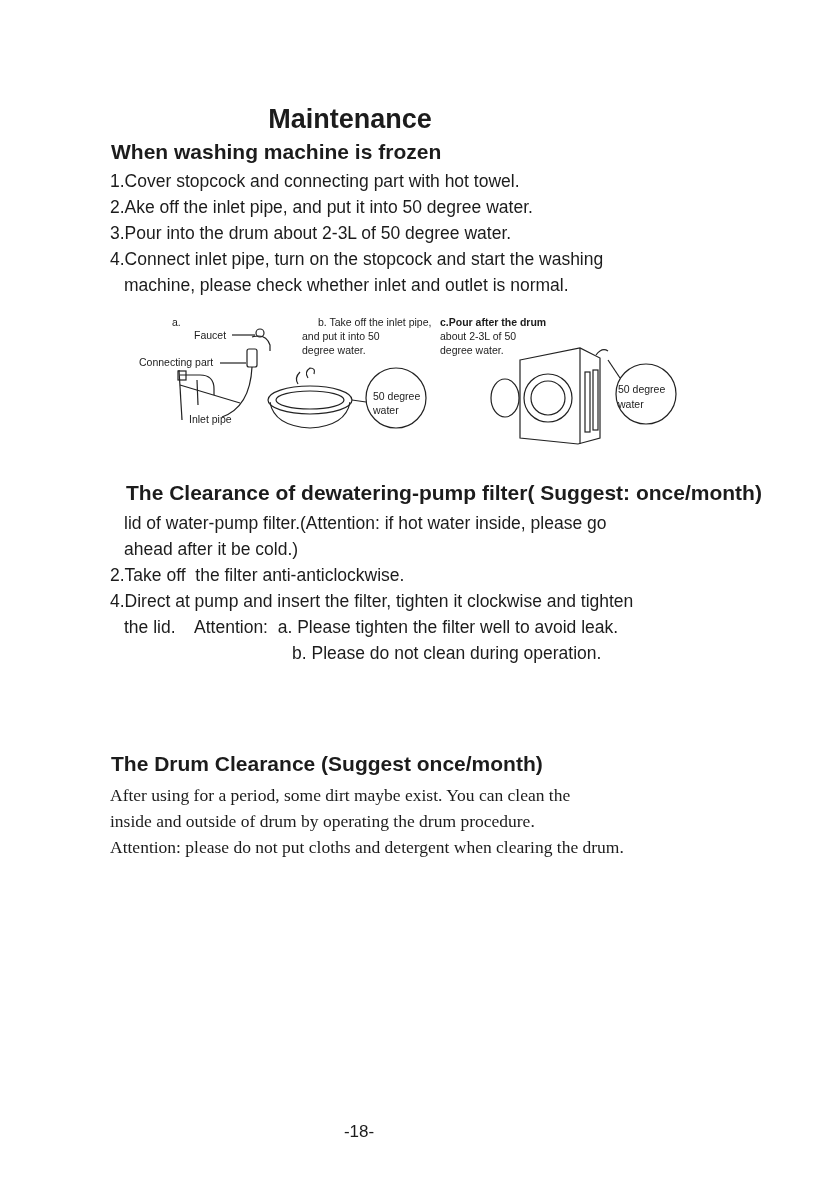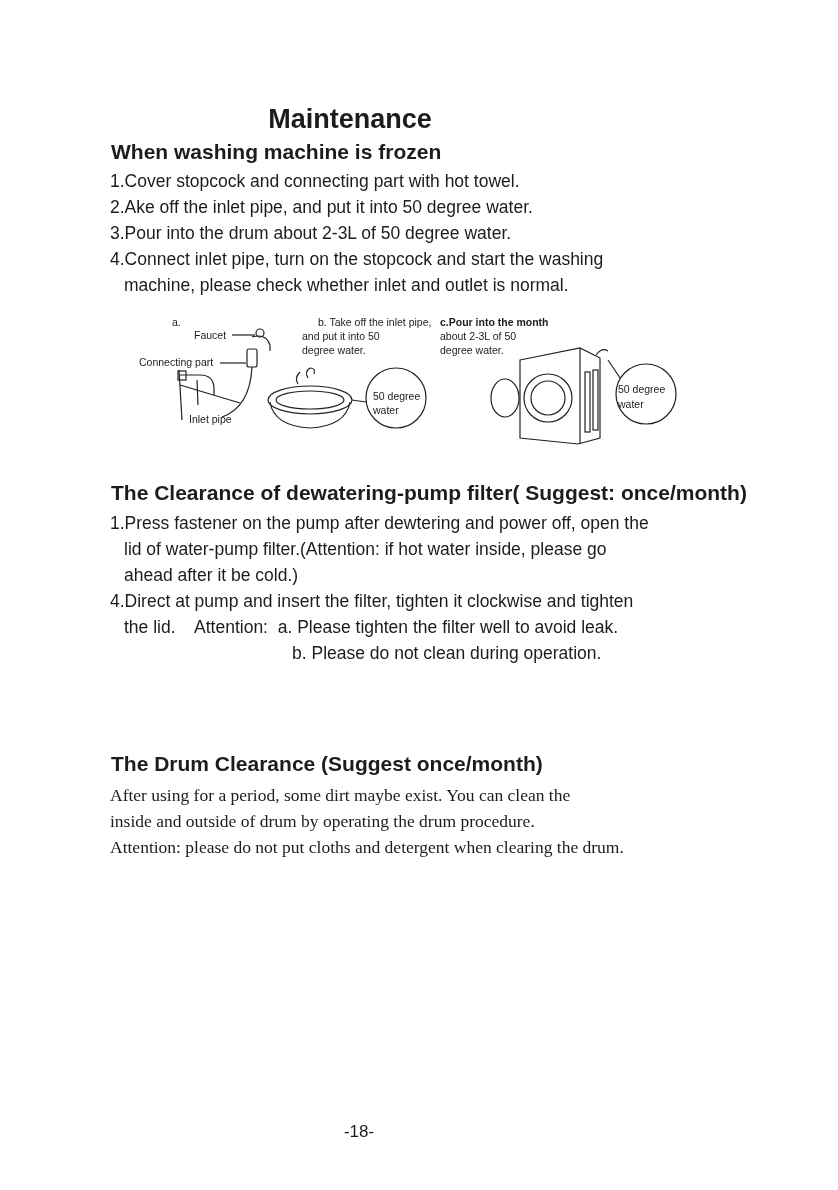--- a/index.html
+++ b/index.html
@@ -35,21 +35,21 @@
   <div class="fig-label" style="left:194px;top:329px;">Faucet</div>
   <div class="fig-label" style="left:139px;top:356px;">Connecting part</div>
   <div class="fig-label" style="left:189px;top:413px;">Inlet pipe</div>
 
   <div class="fig-label" style="left:286px;top:316px;margin-left:32px;">b. Take off the inlet pipe,</div>
   <div class="fig-label" style="left:302px;top:330px;">and put it into 50</div>
   <div class="fig-label" style="left:302px;top:344px;">degree water.</div>
   <div class="fig-label" style="left:373px;top:390px;">50 degree</div>
   <div class="fig-label" style="left:373px;top:404px;">water</div>
 
-  <div class="fig-label fig-bold" style="left:440px;top:316px;">c.Pour into the month</div>
+  <div class="fig-label fig-bold" style="left:440px;top:316px;">c.Pour after the drum</div>
   <div class="fig-label" style="left:440px;top:330px;">about 2-3L of 50</div>
   <div class="fig-label" style="left:440px;top:344px;">degree water.</div>
   <div class="fig-label" style="left:618px;top:383px;">50 degree</div>
   <div class="fig-label" style="left:618px;top:398px;">water</div>
 
   <svg width="838" height="460" style="left:0;top:0;" fill="none" stroke="#222" stroke-width="1.2">
 
     <line x1="232" y1="335" x2="255" y2="335"></line>
     <circle cx="260" cy="333" r="4"></circle>
     <path d="M252 337 q14 -4 18 8 l0 6"></path>
@@ -76,25 +76,25 @@
     <circle cx="548" cy="398" r="17"></circle>
     <ellipse cx="505" cy="398" rx="14" ry="19"></ellipse>
     <rect x="585" y="372" width="5" height="60"></rect>
     <rect x="593" y="370" width="5" height="60"></rect>
     <path d="M596 355 q6 -8 12 -4"></path>
     <circle cx="646" cy="394" r="30"></circle>
     <line x1="608" y1="360" x2="620" y2="378"></line>
   </svg>
 </div>
 
-<div class="h2" style="top:481px;">The Clearance of dewatering-pump filter( Suggest: once/month)</div>
+<div class="h2" style="top:481px;margin-left:15px;">The Clearance of dewatering-pump filter( Suggest: once/month)</div>
 <div class="para" style="top:510px;">
-  <div>1.Press fastener on the pump after dewtering and power off, open the</div>
   <div class="indent">lid of water-pump filter.(Attention: if hot water inside, please go</div>
   <div class="indent">ahead after it be cold.)</div>
+  <div style="white-space:pre;">2.Take off  the filter anti-anticlockwise.</div>
   <div>4.Direct at pump and insert the filter, tighten it clockwise and tighten</div>
   <div class="indent" style="white-space:pre;">the lid.    Attention:  a. Please tighten the filter well to avoid leak.</div>
   <div style="padding-left:182px;">b. Please do not clean during operation.</div>
 </div>
 
 <div class="h2" style="top:752px;">The Drum Clearance (Suggest once/month)</div>
 <div class="para" style="top:782px;font-family:Liberation Serif, serif;">
   <div>After using for a period, some dirt maybe exist. You can clean the</div>
   <div>inside and outside of drum by operating the drum procedure.</div>
   <div>Attention: please do not put cloths and detergent when clearing the drum.</div>

